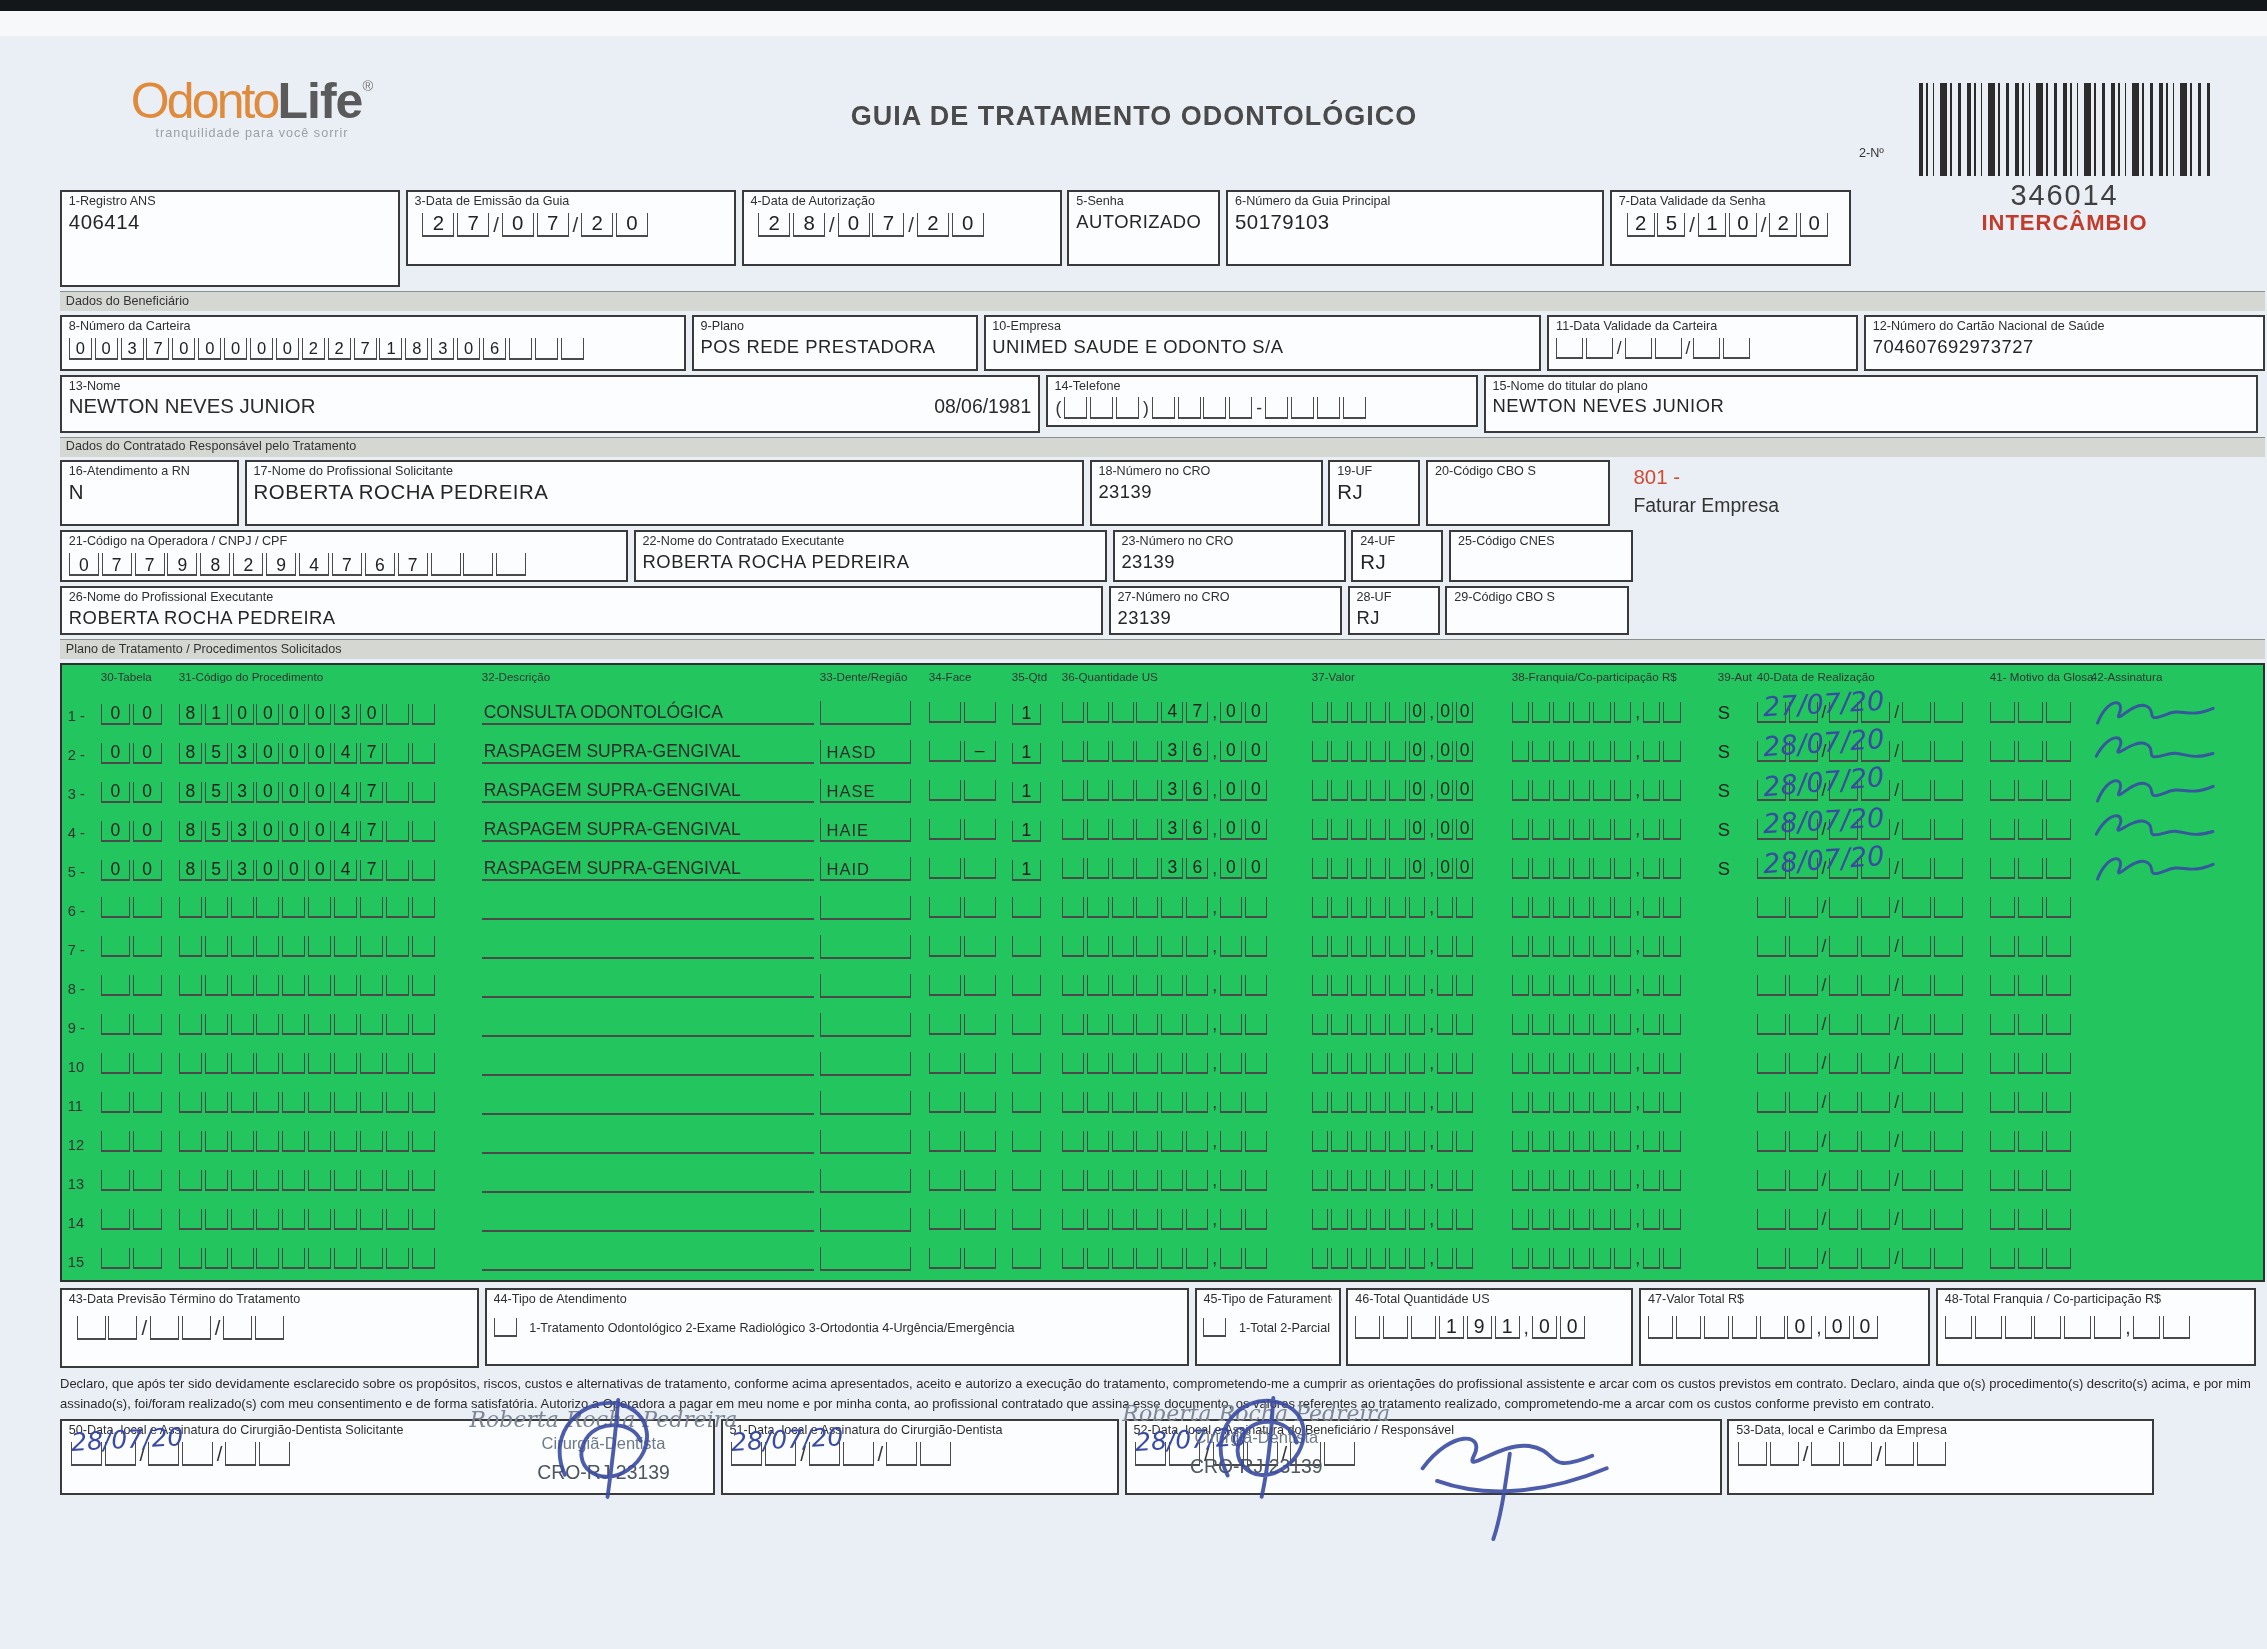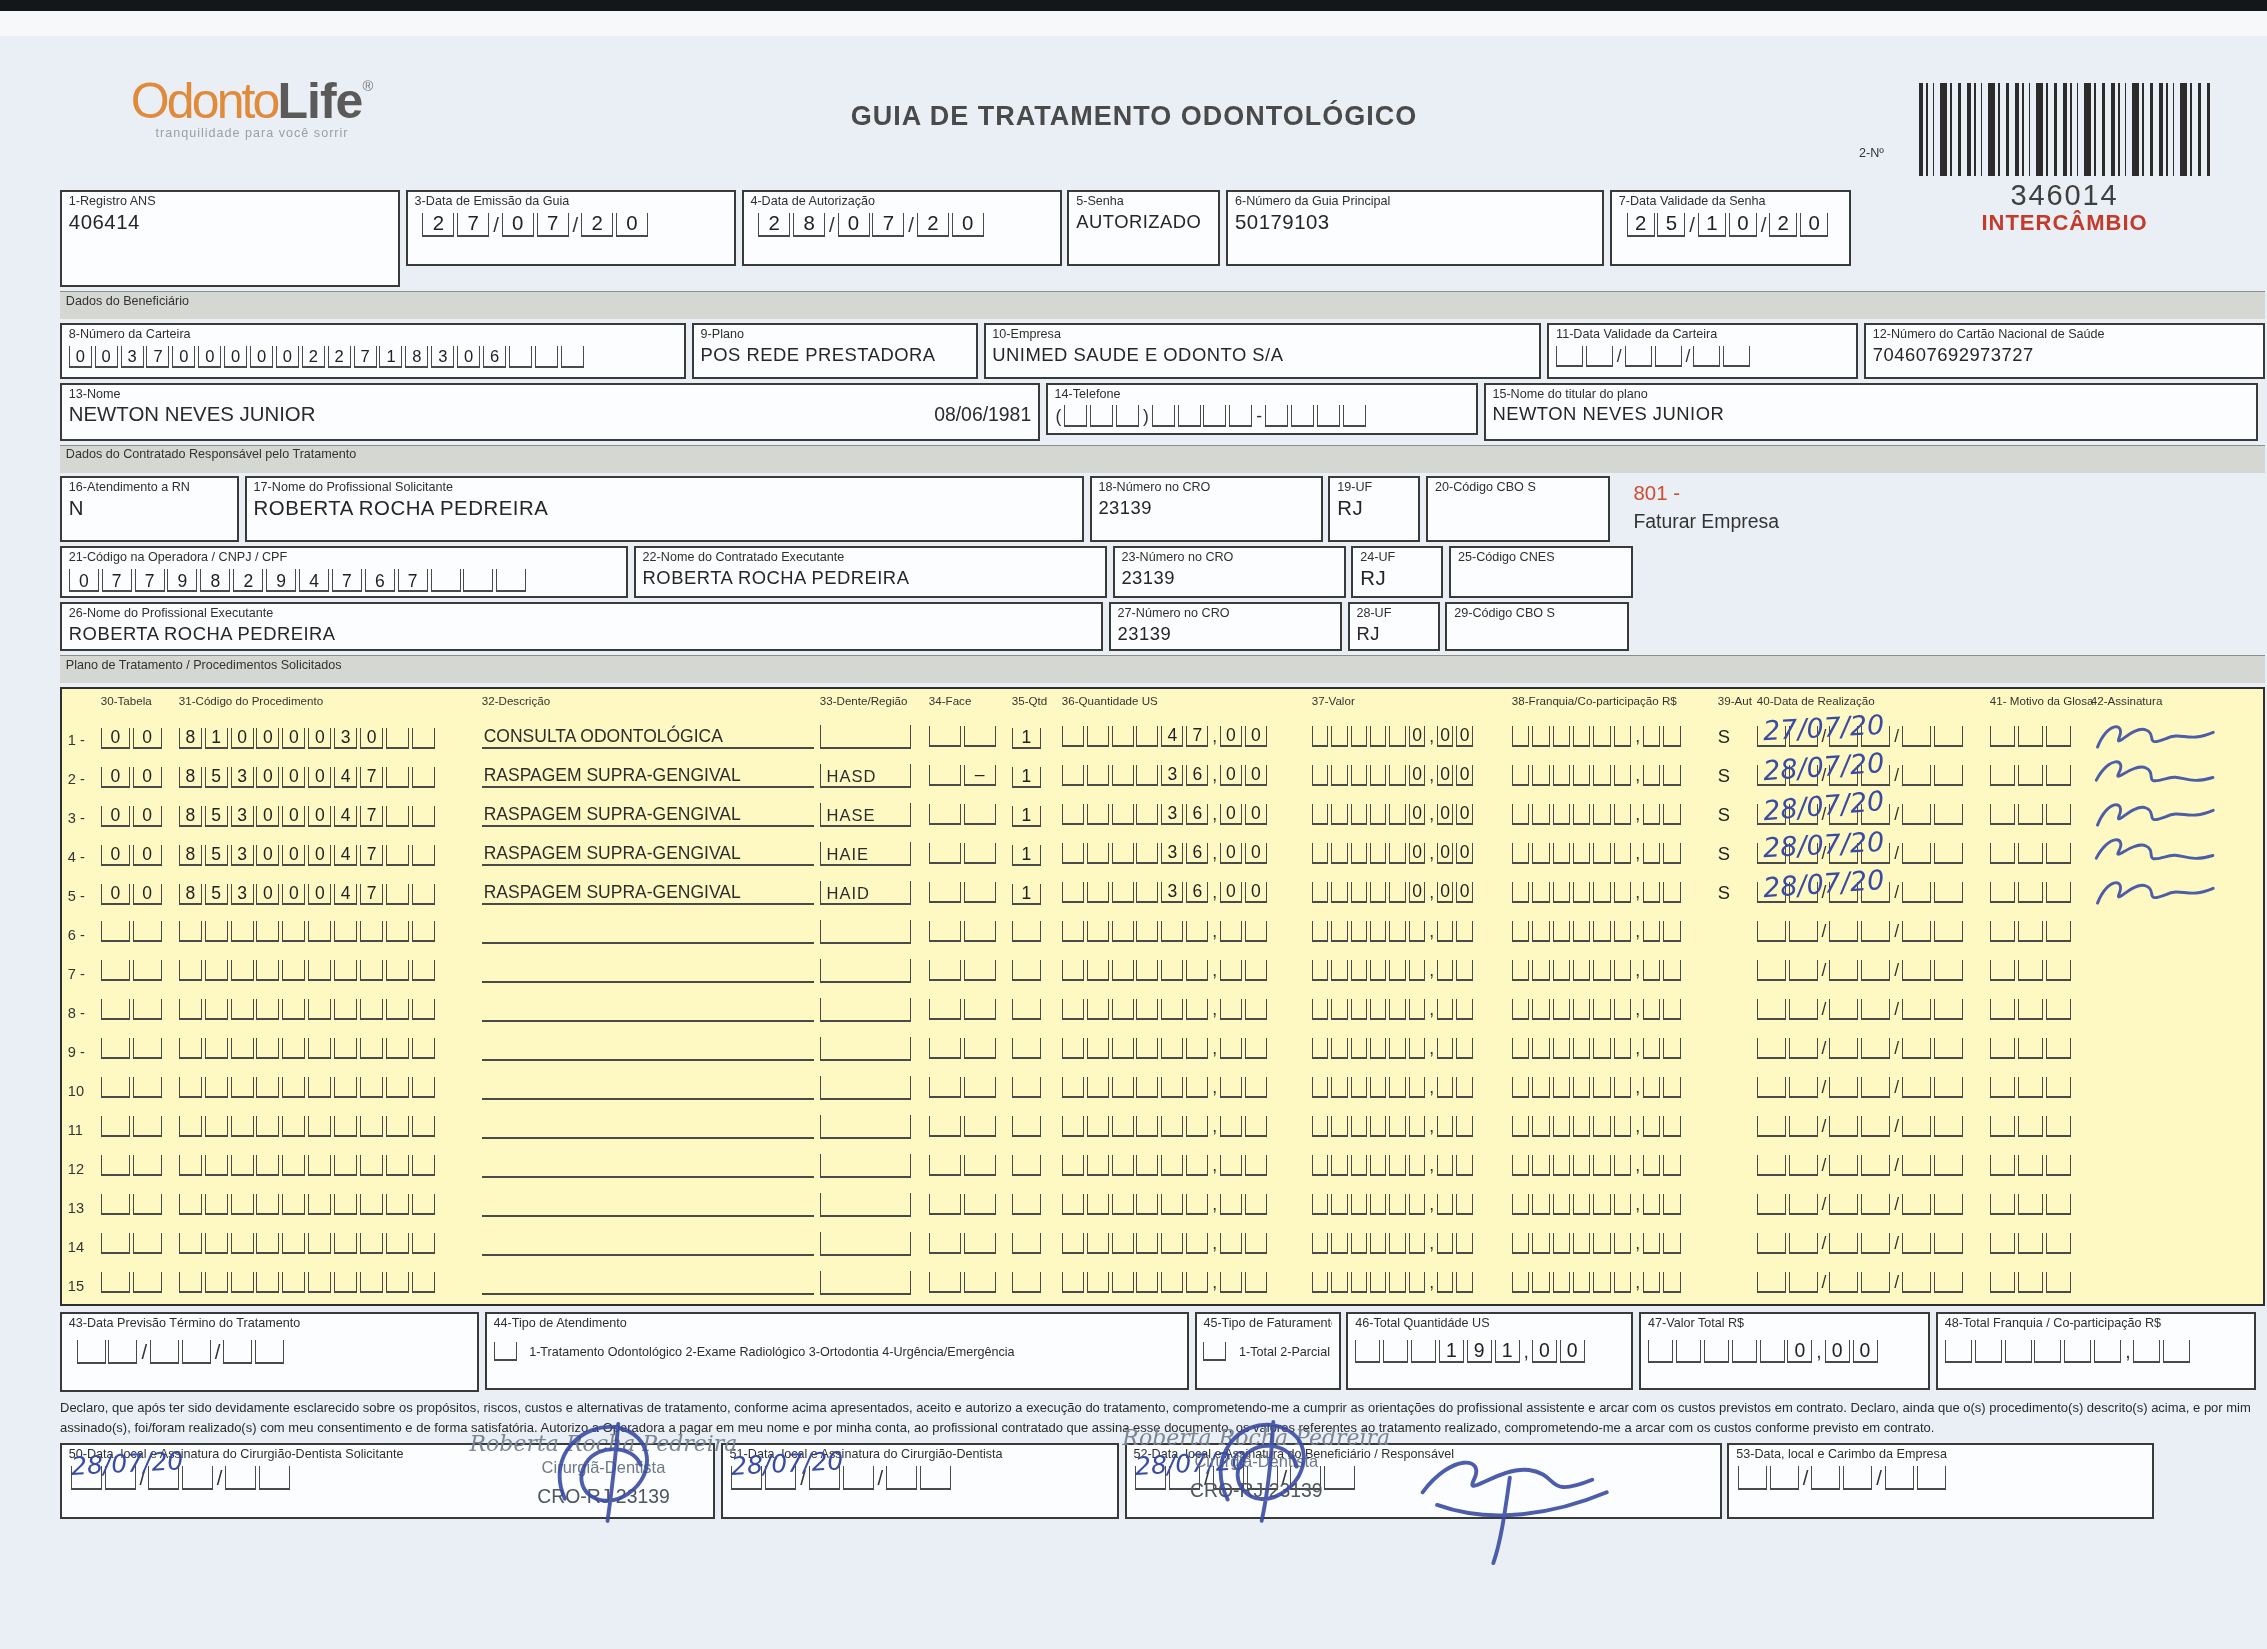--- a/index.html
+++ b/index.html
@@ -22,39 +22,39 @@
   .intercambio{position:absolute;left:1919px;top:210px;width:291px;text-align:center;font-size:22px;font-weight:bold;color:#C23B2B;letter-spacing:1px;}
 
   
   .form{position:absolute;left:60px;top:190px;width:2205px;}
   .frow{display:flex;gap:5.8px;margin-bottom:3.9px;align-items:stretch;}
   .fbox{background:#fbfdfe;border:2.9px solid #3a3a3a;padding:1.9px 6.8px;box-sizing:border-box;position:relative;}
   .lbl{font-size:12.6px;color:#2f2f2f;white-space:nowrap;overflow:hidden;}
   .val{font-size:20.4px;color:#262626;margin-top:2.9px;letter-spacing:0.5px;white-space:nowrap;}
   .val.sm{font-size:18.4px;}
   .valrow{display:flex;justify-content:space-between;align-items:flex-end;margin-top:2.9px;font-size:20.4px;}
-  .secbar{background:#d5d8d2;border-top:1px solid #8a8f89;padding:1.9px 5.8px;font-size:12.6px;color:#333;margin:1.9px 0 3.9px;height:28px;box-sizing:border-box;}
+  .secbar{background:#d5d8d2;border-top:1px solid #8a8f89;padding:1.9px 5.8px;font-size:12.6px;color:#333;margin:1.9px 0 3.9px;height:20px;box-sizing:border-box;}
 
   
   .comb{display:inline-flex;align-items:flex-end;--cw:25px;--ch:20.4px;--cf:17.5px;margin-top:4.9px;}
   .comb .c{width:var(--cw);height:var(--ch);border-left:1.9px solid #4a4a4a;border-right:1.9px solid #4a4a4a;border-bottom:2.9px solid #4a4a4a;margin-right:2.9px;display:flex;align-items:flex-end;justify-content:center;font-size:var(--cf);color:#222;line-height:1.05;box-sizing:border-box;}
   .comb .sep{margin:0 2.9px 0 1px;font-size:var(--cf);color:#333;align-self:flex-end;}
   .dcomb{--cw:32px;--ch:24px;--cf:20.4px;margin-left:7.8px;}
   .bigcomb{--cw:23px;--ch:22px;--cf:16.5px;}
   .cnpjcomb{--cw:30px;--ch:23px;--cf:17.5px;}
   .telcomb{--cw:23px;--ch:22px;}
   .chk{--cw:23px;--ch:19.4px;margin:0;}
 
   
   .note8{padding:5.8px 0 0 17.5px;}
   .note8 .ncode{font-size:20.4px;color:#CF4C33;}
   .note8 .ntext{font-size:19.4px;color:#333;margin-top:4.9px;}
 
   
-  .tbl{border:2.9px solid #2f2f2f;background:#fef9c3;padding:2.9px 5.8px 7.8px;box-sizing:border-box;}
+  .tbl{border:2.9px solid #2f2f2f;background:#22c55e;padding:2.9px 5.8px 7.8px;box-sizing:border-box;}
   .thead{display:flex;font-size:11.6px;color:#333;margin:1.9px 0 4.9px;}
   .thead span{flex:none;white-space:nowrap;overflow:visible;}
   .w-num{width:33px}.w-tab{width:78px}.w-cod{width:303px}.w-desc{width:338px}.w-dente{width:109px}.w-face{width:83px}.w-qtd{width:50px}.w-qus{width:250px}.w-val{width:200px}.w-fra{width:206px}.w-aut{width:39px}.w-data{width:233px}.w-glo{width:101px}.w-sig{width:132px}
   .prow{display:flex;align-items:flex-end;height:39px;}
   .prow>div{flex:none;}
   .pnum{font-size:14.6px;color:#333;padding-bottom:2.9px;}
   .ptabc{--cw:29px}.pcodc{--cw:23px}.pfacec{--cw:32px}.pqtdc{--cw:29px}.pqusc{--cw:22px}.pvalc{--cw:16.5px}.pfrac{--cw:17.5px}.pdatac{--cw:29px}.pgloc{--cw:25px}
   .prow .comb{margin-top:0;margin-bottom:1.9px;}
   .uline{border-bottom:2.9px solid #4a4a4a;height:26px;font-size:17.5px;display:flex;align-items:flex-end;padding:0 1.9px;white-space:nowrap;overflow:hidden;width:328px;margin-bottom:1.9px;color:#2d2d2d;}
   .bracket{width:91px;height:24px;border-left:1.9px solid #4a4a4a;border-right:1.9px solid #4a4a4a;border-bottom:2.9px solid #4a4a4a;font-size:16.5px;display:flex;align-items:flex-end;padding-left:5.8px;letter-spacing:1px;margin-bottom:1.9px;box-sizing:border-box;color:#2d2d2d;}

